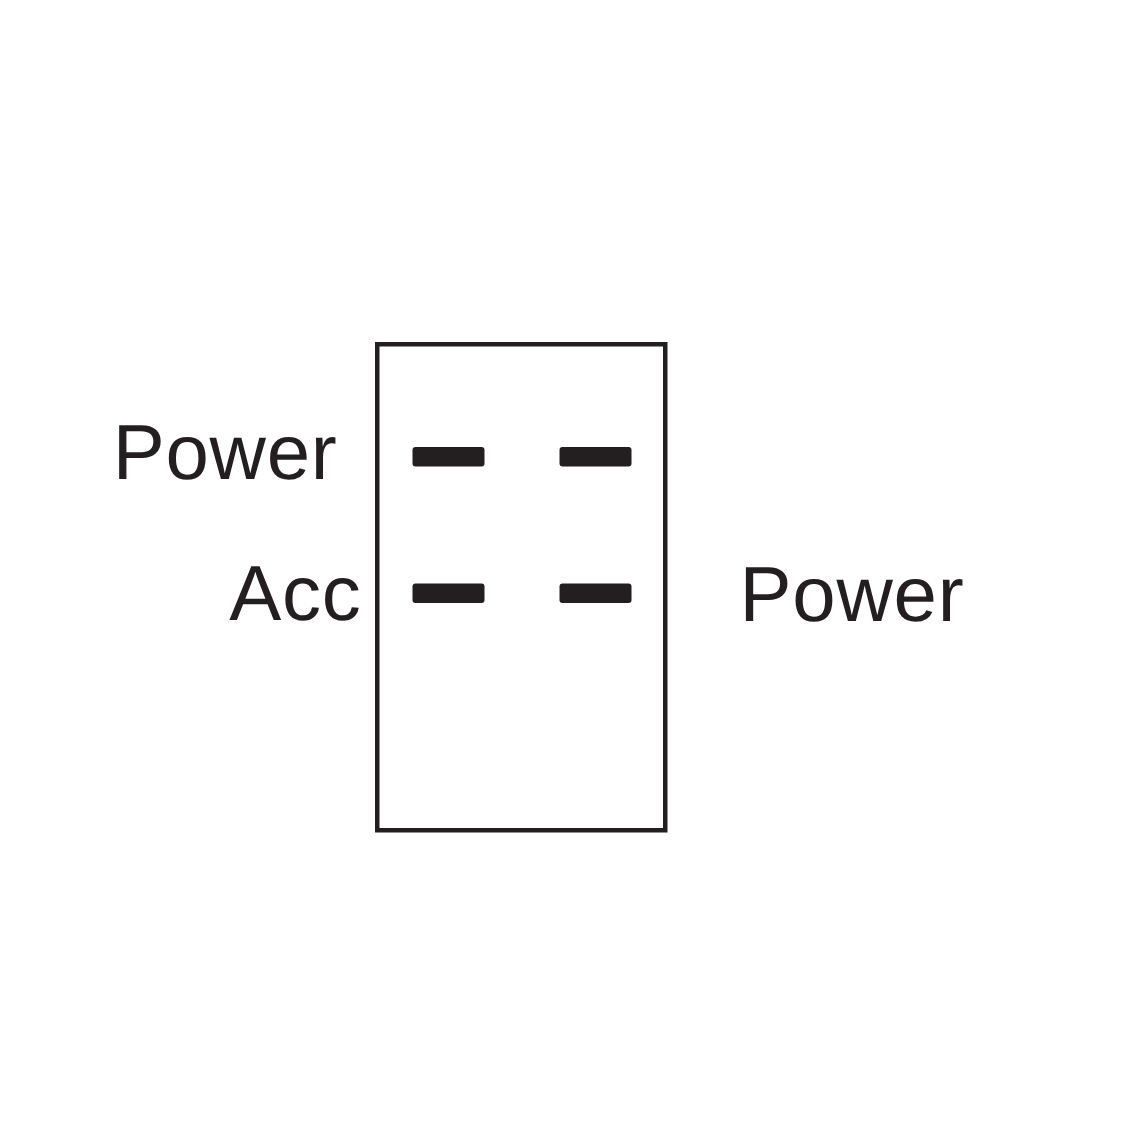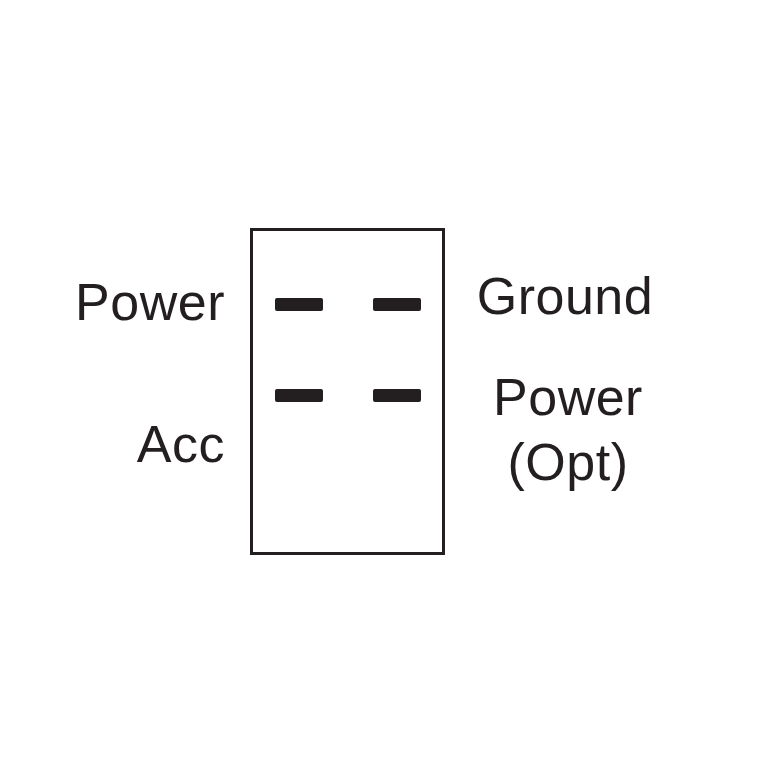--- a/index.html
+++ b/index.html
@@ -48,21 +48,21 @@
     height: 13px;
     background: var(--ink);
     border-radius: 2px;
   }
   .terminal.t-power  { left: 275px; top: 298px; }
   .terminal.t-ground { left: 373px; top: 298px; }
   .terminal.t-acc    { left: 275px; top: 389px; }
   .terminal.t-relay  { left: 373px; top: 389px; }
 
   .power-label  { left: 20px;  top: 270px; width: 205px; }
-  .acc-label    { left: 20px;  top: 364px; width: 205px; margin-top: 48px; }
+  .acc-label    { left: 36px;  top: 364px; width: 205px; }
   .ground-label { left: 445px; top: 264px; width: 240px; }
   .relay-label  { left: 448px; top: 365px; width: 240px; }
 </style>
 </head>
 <body>
 
 <div class="canvas">
 
   <div class="label right-align power-label">Power</div>
 
@@ -71,20 +71,18 @@
   <div class="switch-body"></div>
 
   <div class="terminal t-power"></div>
 
   <div class="terminal t-ground"></div>
 
   <div class="terminal t-acc"></div>
 
   <div class="terminal t-relay"></div>
 
-  <div class="label center-align ground-label">Ground</div>
 
   <div class="label center-align relay-label">
     <div>Power</div>
-    <div>(Opt)</div>
   </div>
 
 </div>
 
 </body></html>

